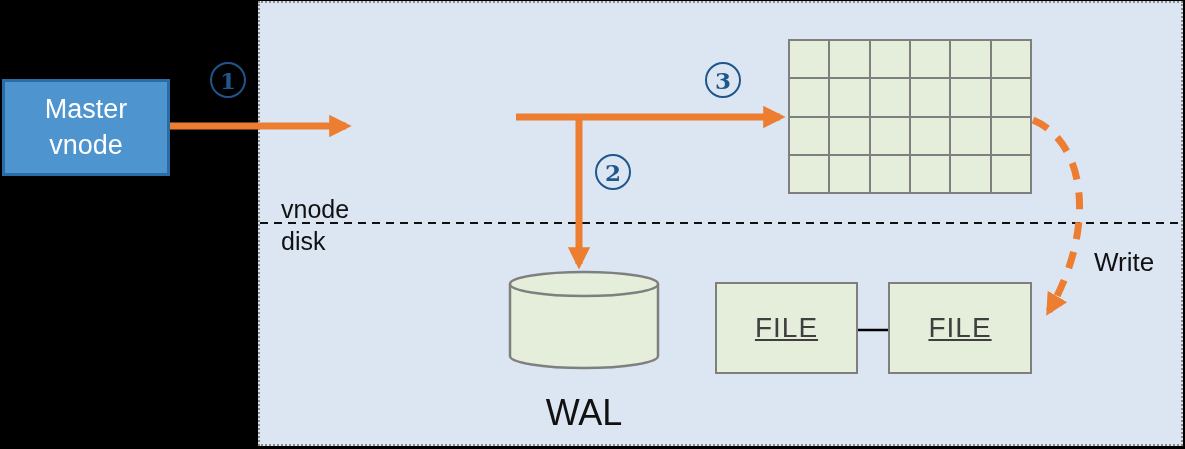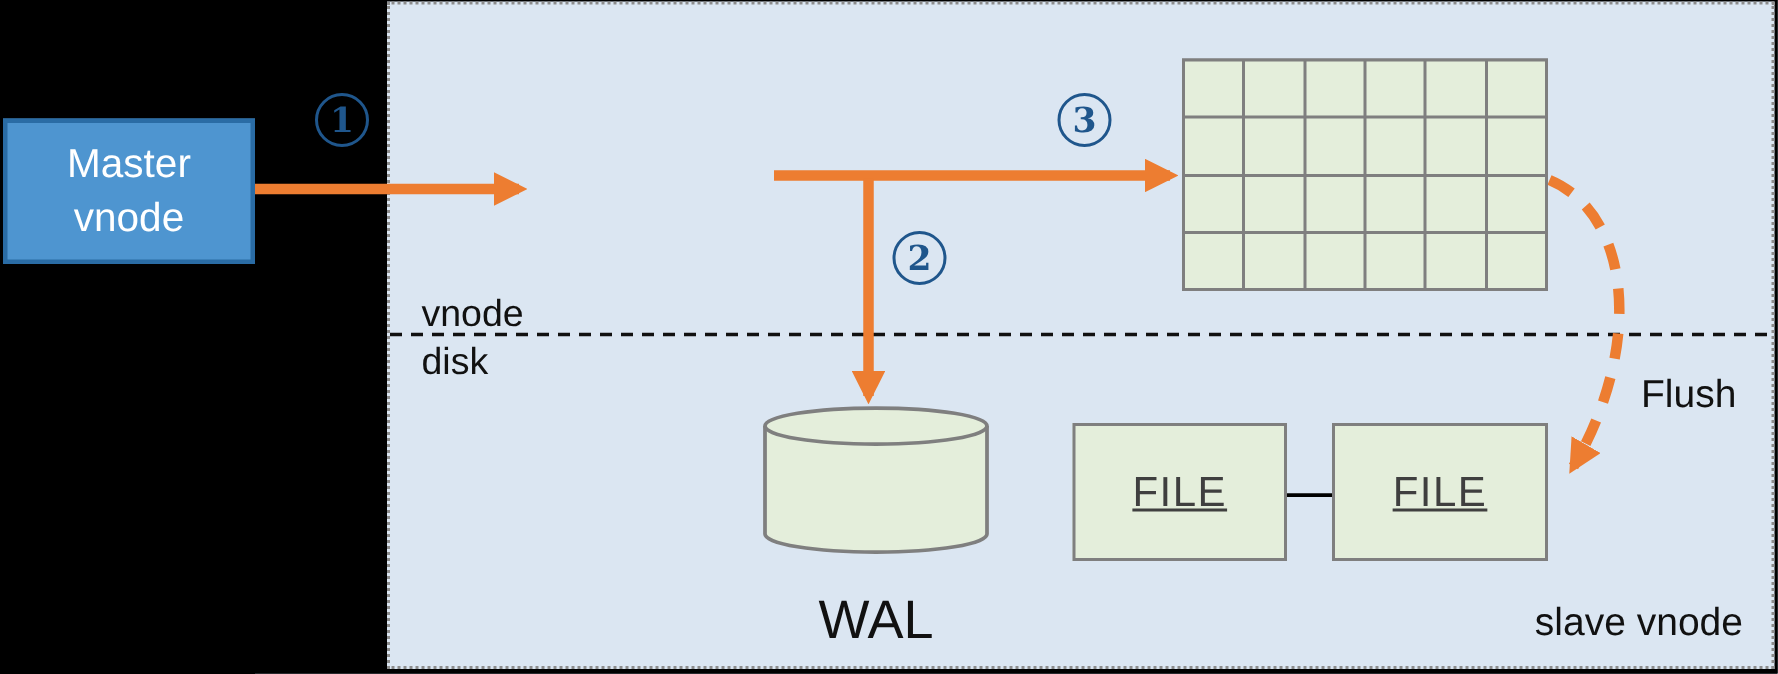--- a/index.html
+++ b/index.html
@@ -147,15 +147,14 @@
   <div class="badge b2">
     <span>2</span>
   </div>
   <div class="badge b3">
     <span>3</span>
   </div>
 
   <div class="lbl lbl-memory">vnode</div>
   <div class="lbl lbl-disk">disk</div>
   <div class="lbl lbl-wal">WAL</div>
-  <div class="lbl lbl-flush">Flush</div>
-  <div class="lbl lbl-slave">slave vnode</div>
+  <div class="lbl lbl-flush">Write</div>
 </div>
 
 </body></html>

